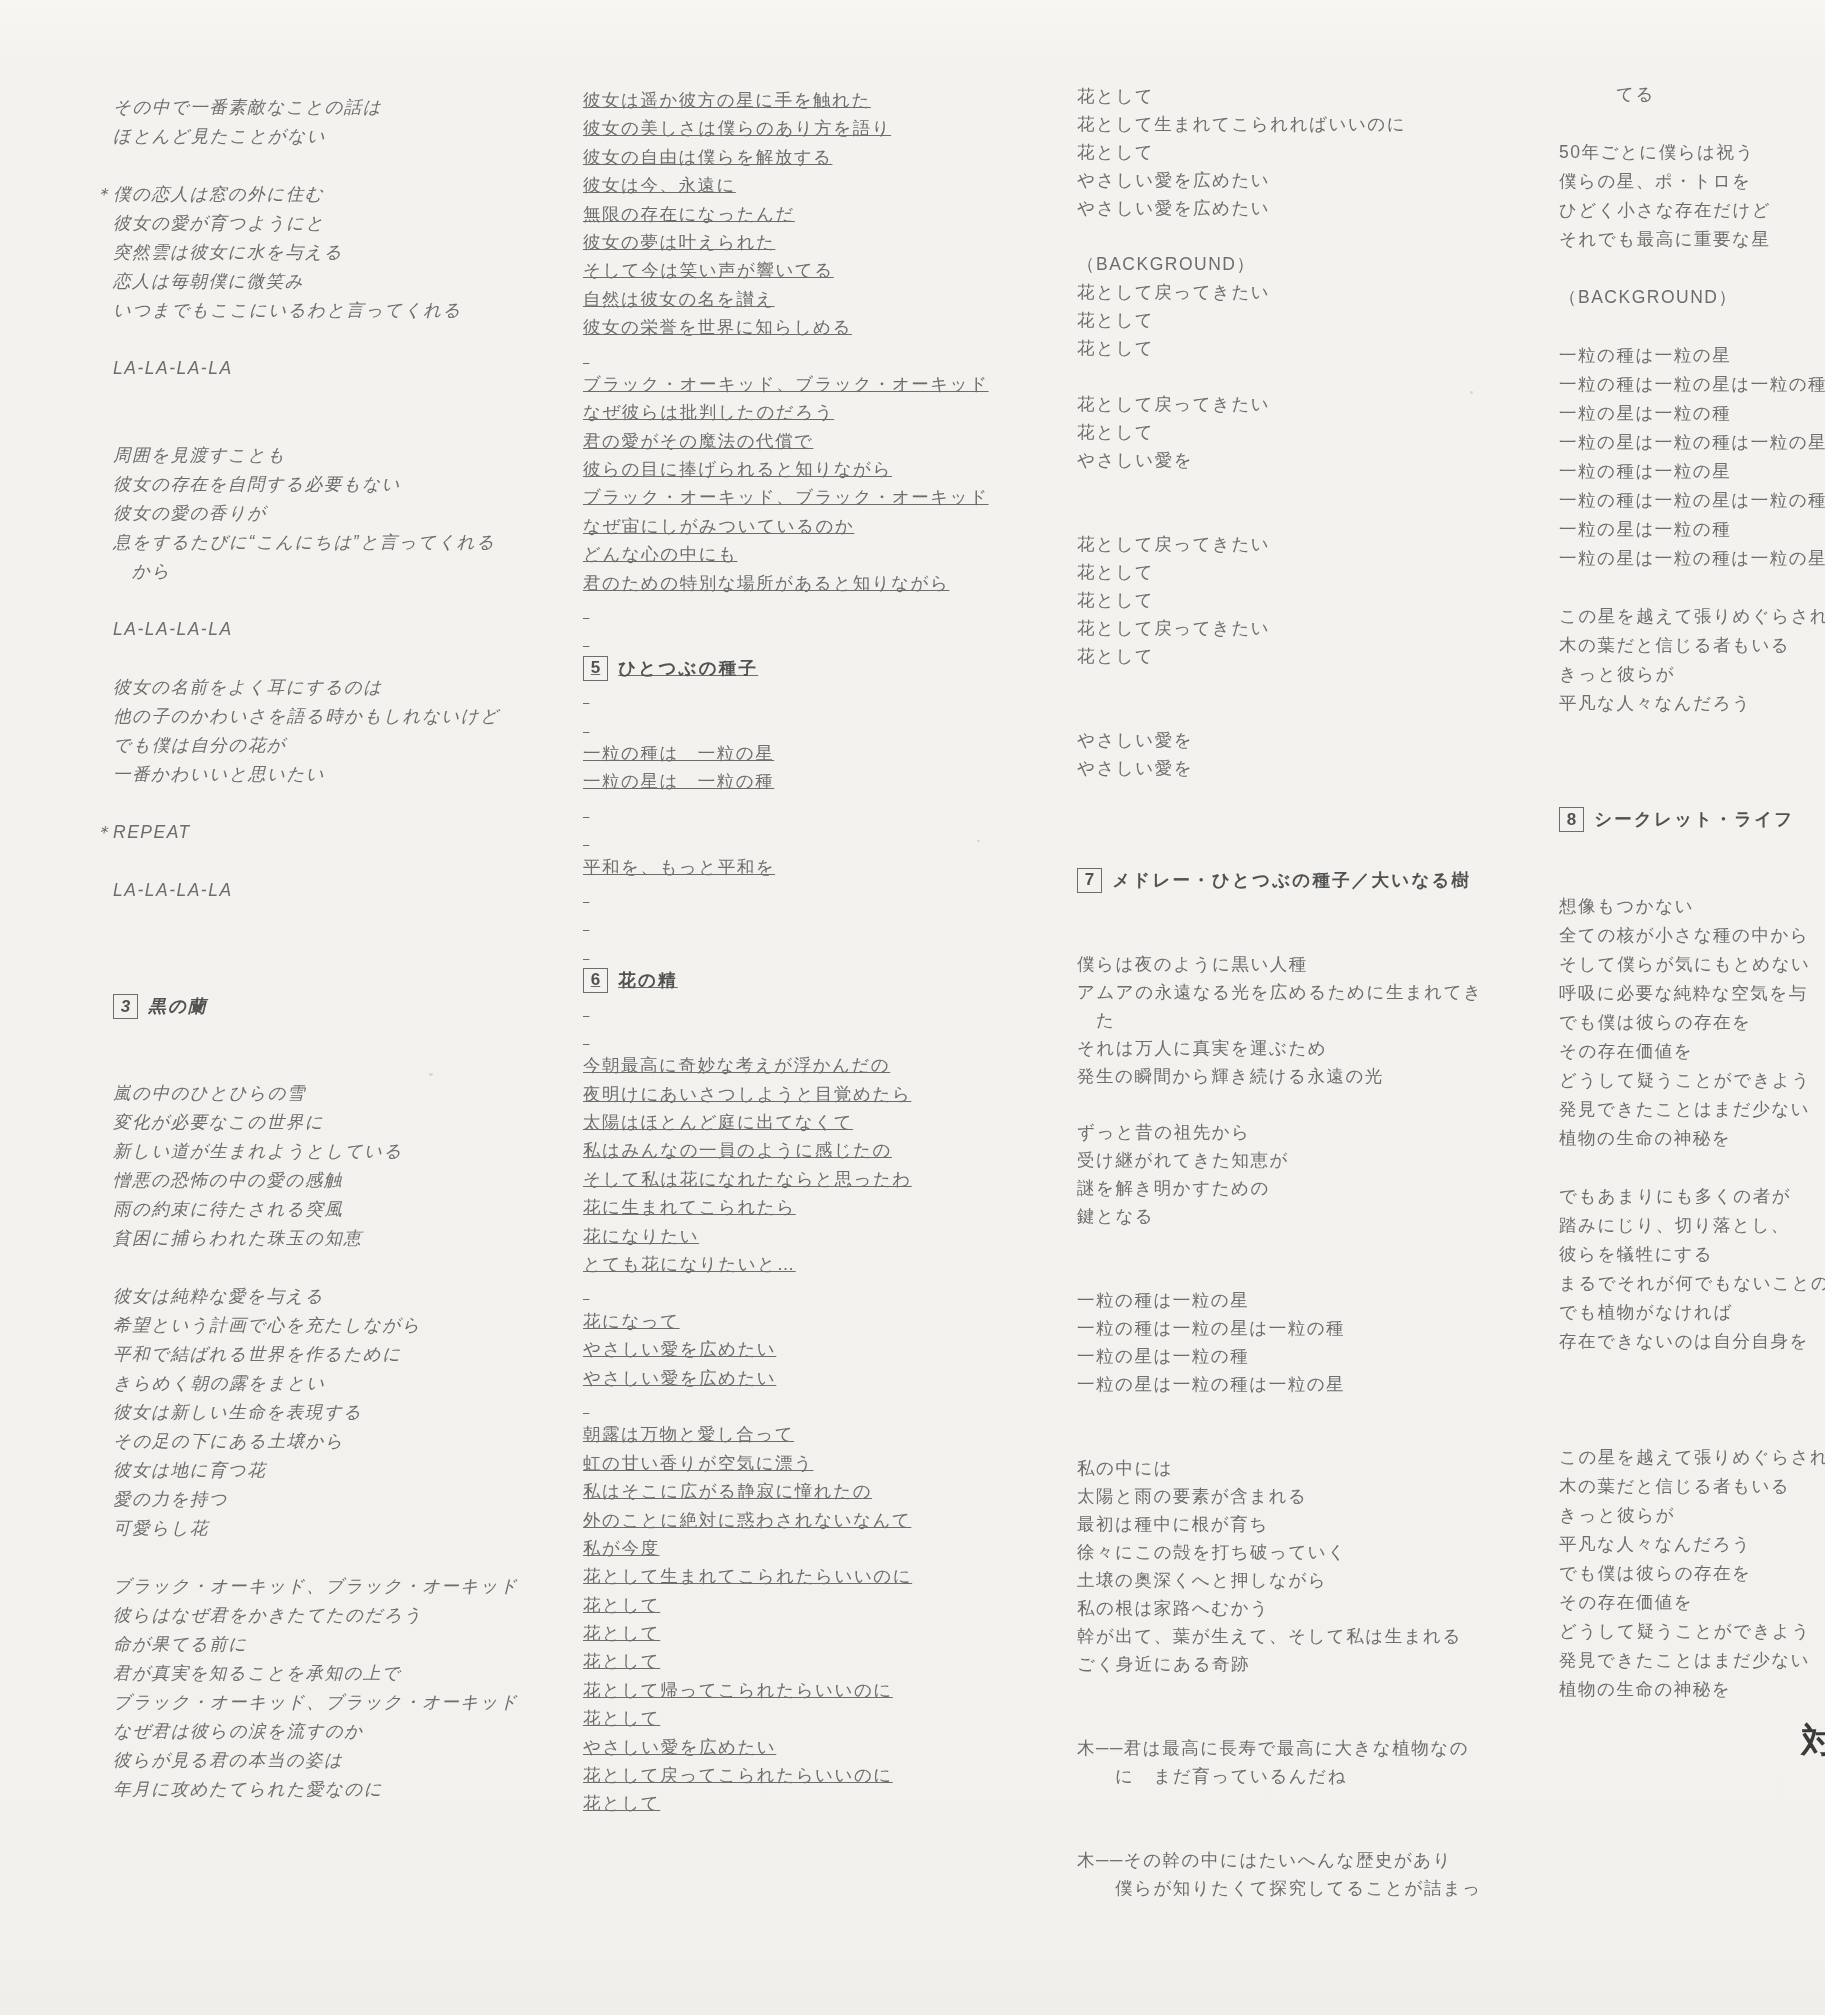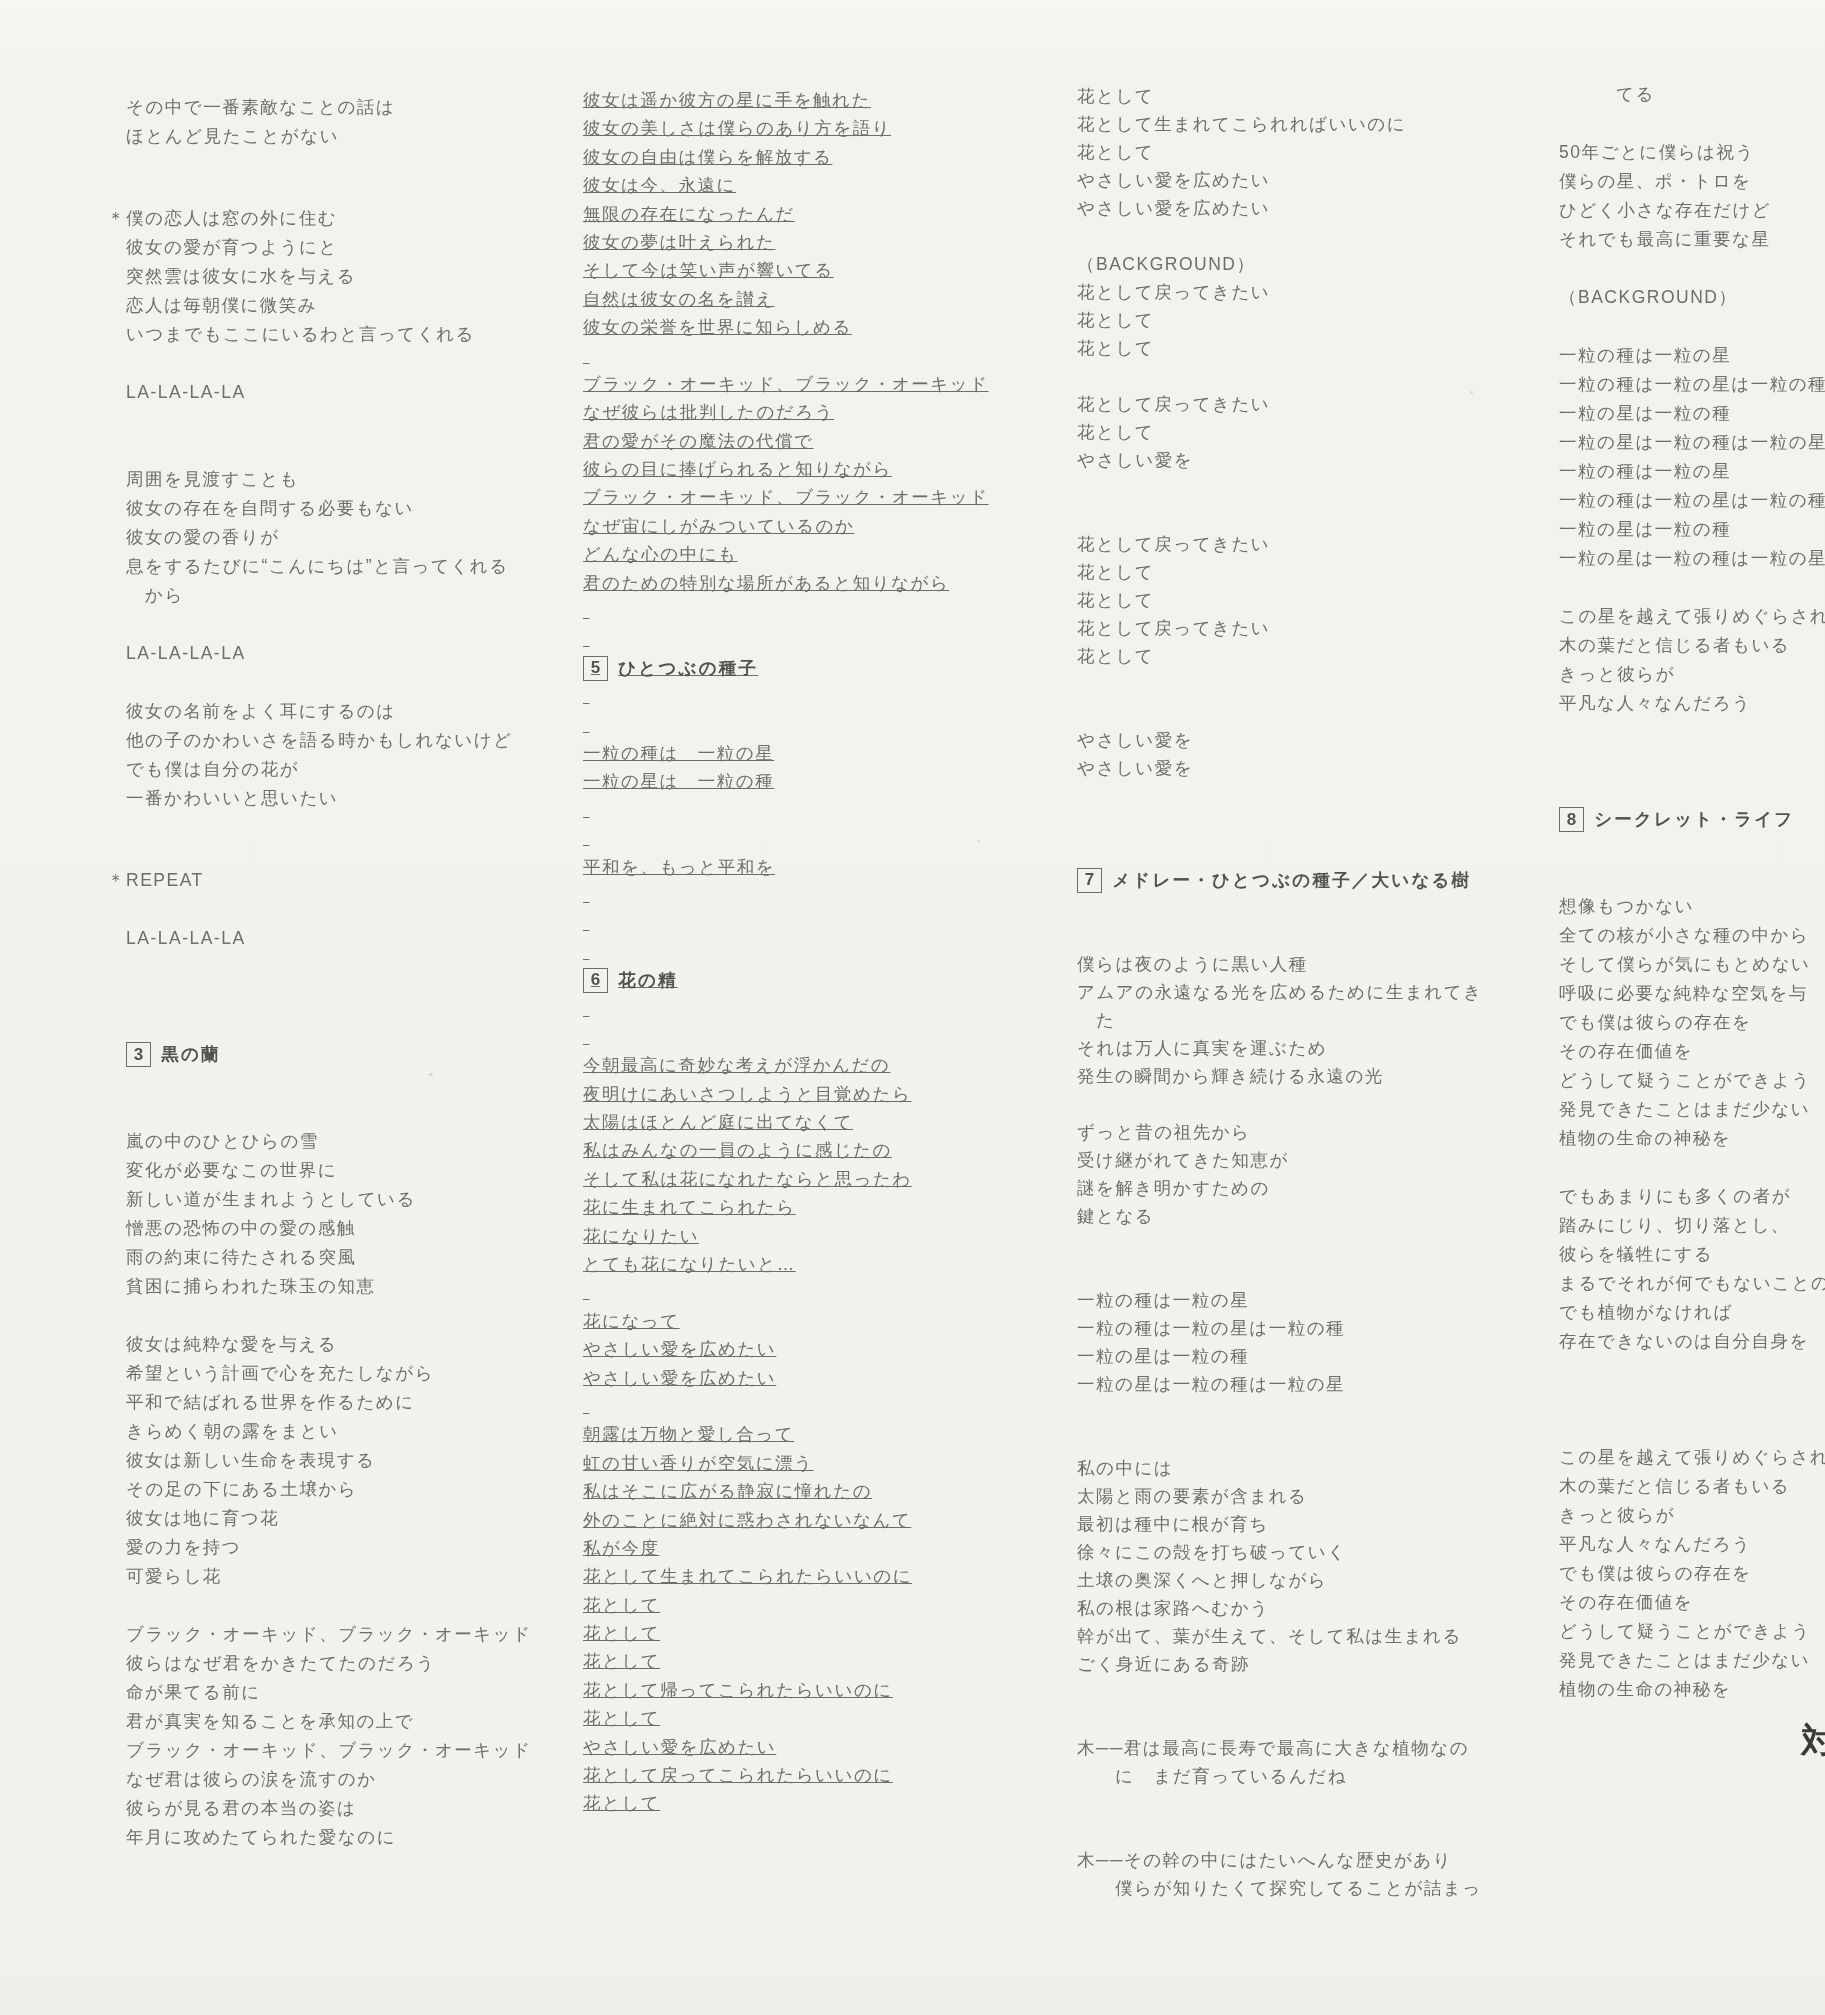--- a/index.html
+++ b/index.html
@@ -3,31 +3,31 @@
 <meta charset="utf-8">
 <style>
   html,body{margin:0;padding:0;}
   body{
     width:1825px;height:2015px;overflow:hidden;
     background:linear-gradient(180deg,#f7f6f3 0%,#f3f2ef 3%,#f2f1ee 96%,#efeeea 100%);
     font-family:"Liberation Sans","DejaVu Sans",sans-serif;
   }
   .page{position:relative;width:1825px;height:2015px;color:var(--text-color,#6d6e6c);}
   .column{position:absolute;white-space:pre;font-size:17.5px;letter-spacing:1.5px;}
-  .col1{left:126px;top:93px;line-height:29px;}
+  .col1{left:113px;top:93px;line-height:29px;font-style:italic;}
   .col2{left:583px;top:86px;line-height:28.4px;text-decoration:underline;}
   .col3{left:1077px;top:82px;line-height:28px;}
   .col4{left:1559px;top:80px;line-height:29px;}
   .col1 .line{height:29px;}
   .col2 .line{height:28.4px;}
   .col3 .line{height:28px;}
   .col4 .line{height:29px;}
   .line{display:block;}
   .blank::before{content:"\00A0";}
-  .hang{text-indent:-19px;margin-top:24px;}
+  .hang{text-indent:-19px;}
   .heading{display:flex;align-items:center;gap:10.2px;font-weight:bold;color:var(--heading-color,#525350);}
   .numbox{
     display:inline-flex;align-items:center;justify-content:center;
     width:25px;height:25px;border:1.5px solid #6d6e6c;box-sizing:border-box;
     font-size:17px;letter-spacing:0;flex:0 0 auto;text-indent:0;
   }
   .htitle{font-weight:bold;letter-spacing:2.2px;}
   .corner-mark{
     position:absolute;left:1801px;top:1718px;
     font-size:34px;font-weight:bold;color:#3a3a38;letter-spacing:0;

